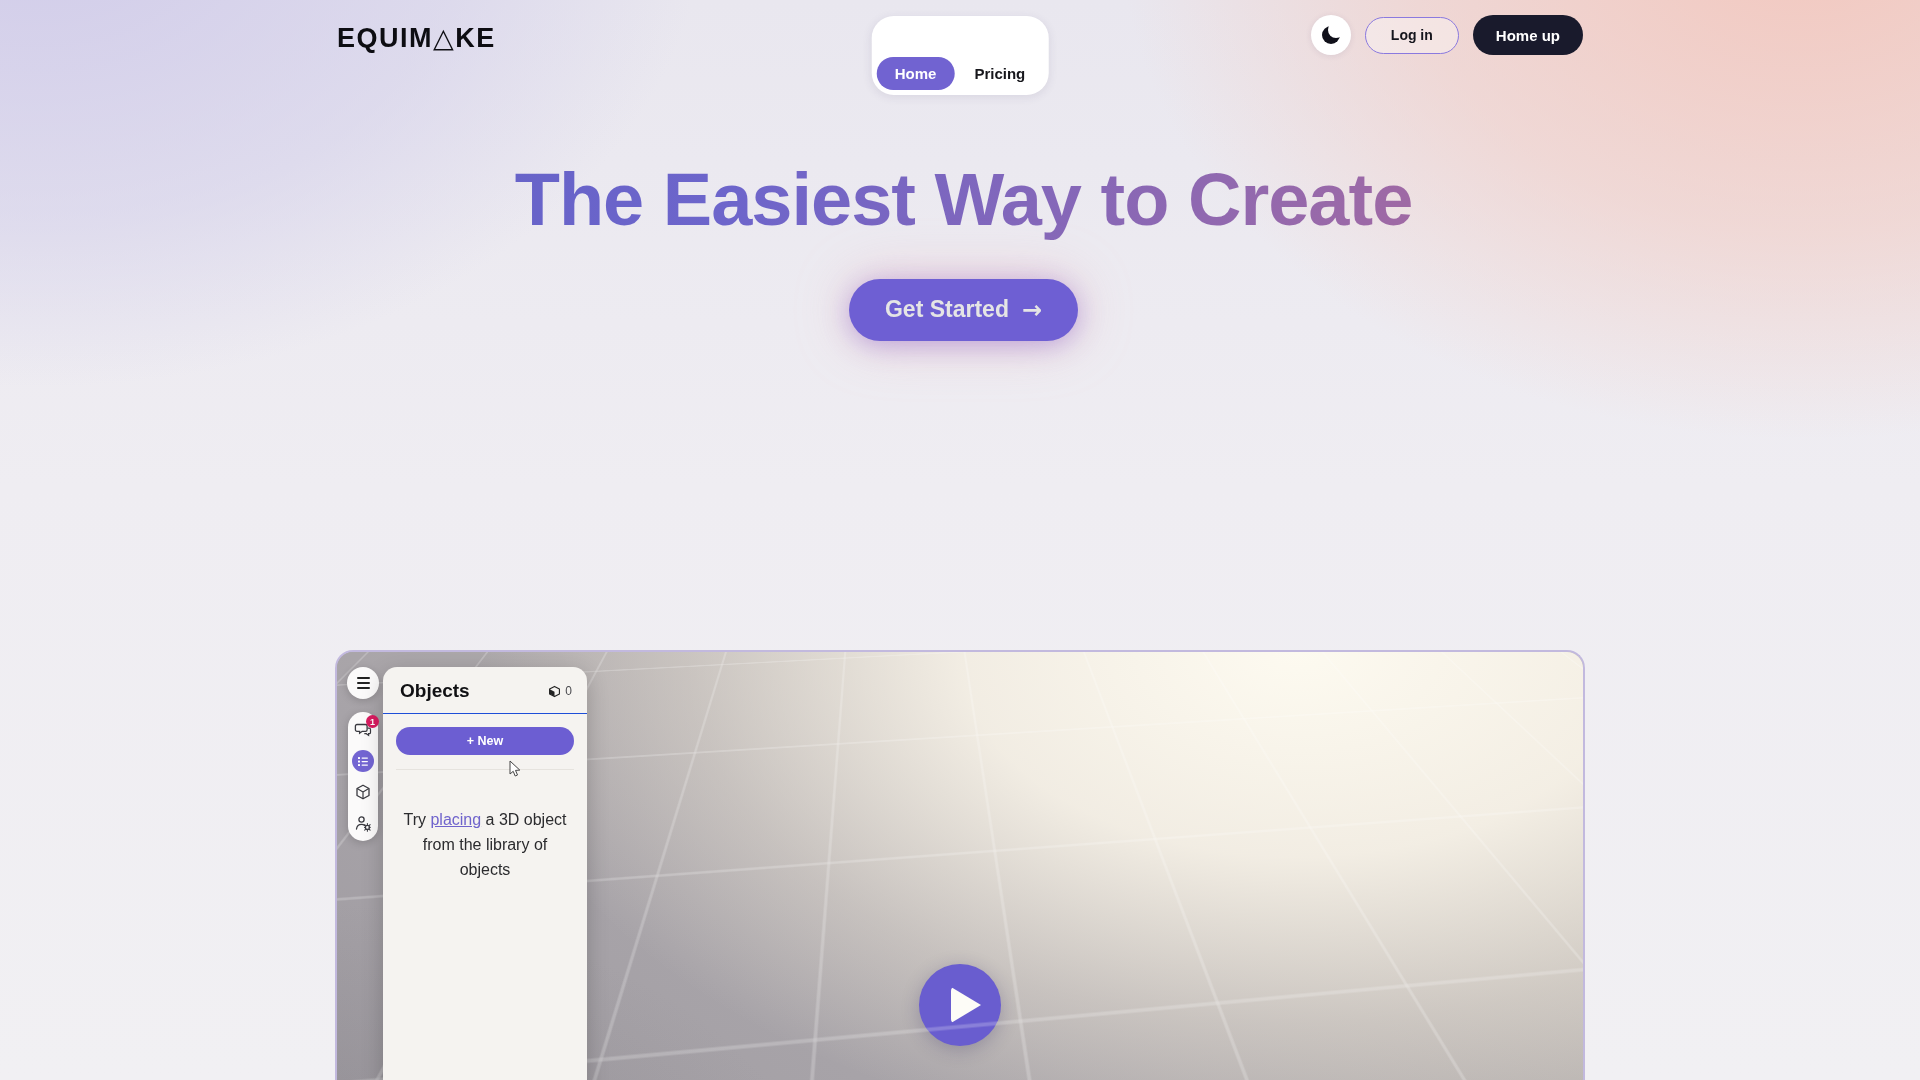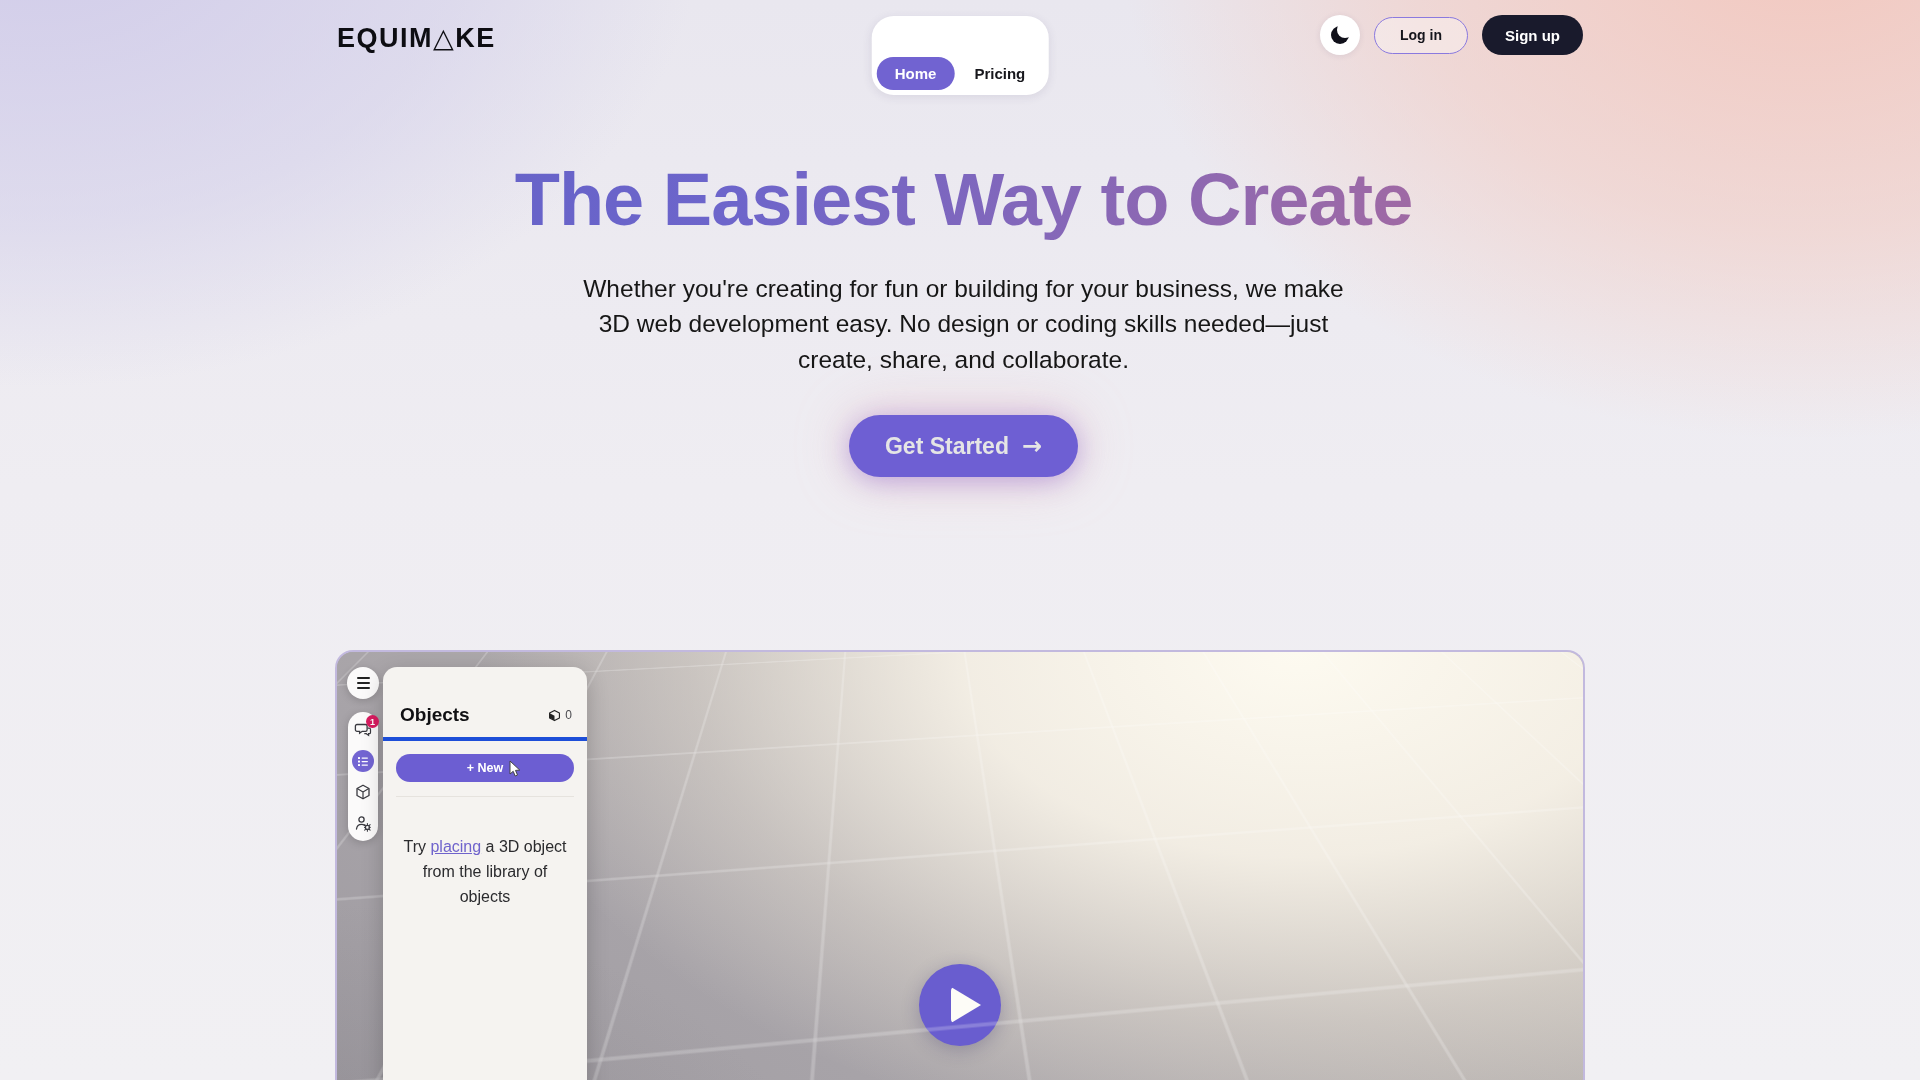--- a/index.html
+++ b/index.html
@@ -139,21 +139,21 @@
 
   
   .objects-panel {
     position:absolute; left:46px; top:15px; bottom:-20px; width:204px;
     background:#f5f3f0; border-radius:14px;
     box-shadow:0 6px 22px rgba(0,0,0,0.20);
     display:flex; flex-direction:column;
   }
   .panel-header {
     display:flex; align-items:center; justify-content:space-between;
-    padding:13px 15px 11px 17px; border-bottom:4px solid #1d4ed8;margin-top:24px;
+    padding:13px 15px 11px 17px; border-bottom:1px solid #1d4ed8;
   }
   .panel-title { font-size:19px; font-weight:800; color:#101013; }
   .panel-count { display:flex; align-items:center; gap:4px; color:#4a4a4f; font-size:12px; }
   .new-button {
     margin:13px 13px 0; height:28px; border-radius:14px; border:none; cursor:pointer;
     background:#6c5ed2; color:#ffffff; font-size:12.5px; font-weight:700; font-family:inherit;
   }
   .panel-divider { height:1px; background:#e6e3de; margin:14px 13px 0; }
   .panel-hint {
     margin:38px 18px 0; text-align:center;
@@ -174,27 +174,26 @@
     <div class="nav-pill">
       <button class="nav-item active">Home</button>
       <button class="nav-item">Pricing</button>
     </div>
 
     <div class="header-right">
       <button class="theme-toggle">
         <span class="moon"></span>
       </button>
       <button class="btn-login">Log in</button>
-      <button class="btn-signup">Sign up</button>
+      <button class="btn-signup">Home up</button>
     </div>
   </div>
 
   <div class="hero">
     <h1 class="hero-title"><span>The Easiest Way to Create</span><br></h1>
-    <p class="hero-subtitle">Whether you're creating for fun or building for your business, we make 3D web development easy. No design or coding skills needed—just create, share, and collaborate.</p>
     <div>
       <button class="cta-button">
         <span>Get Started</span>
         <span class="cta-arrow">→</span>
       </button>
     </div>
   </div>
 
   <div class="demo">
 

